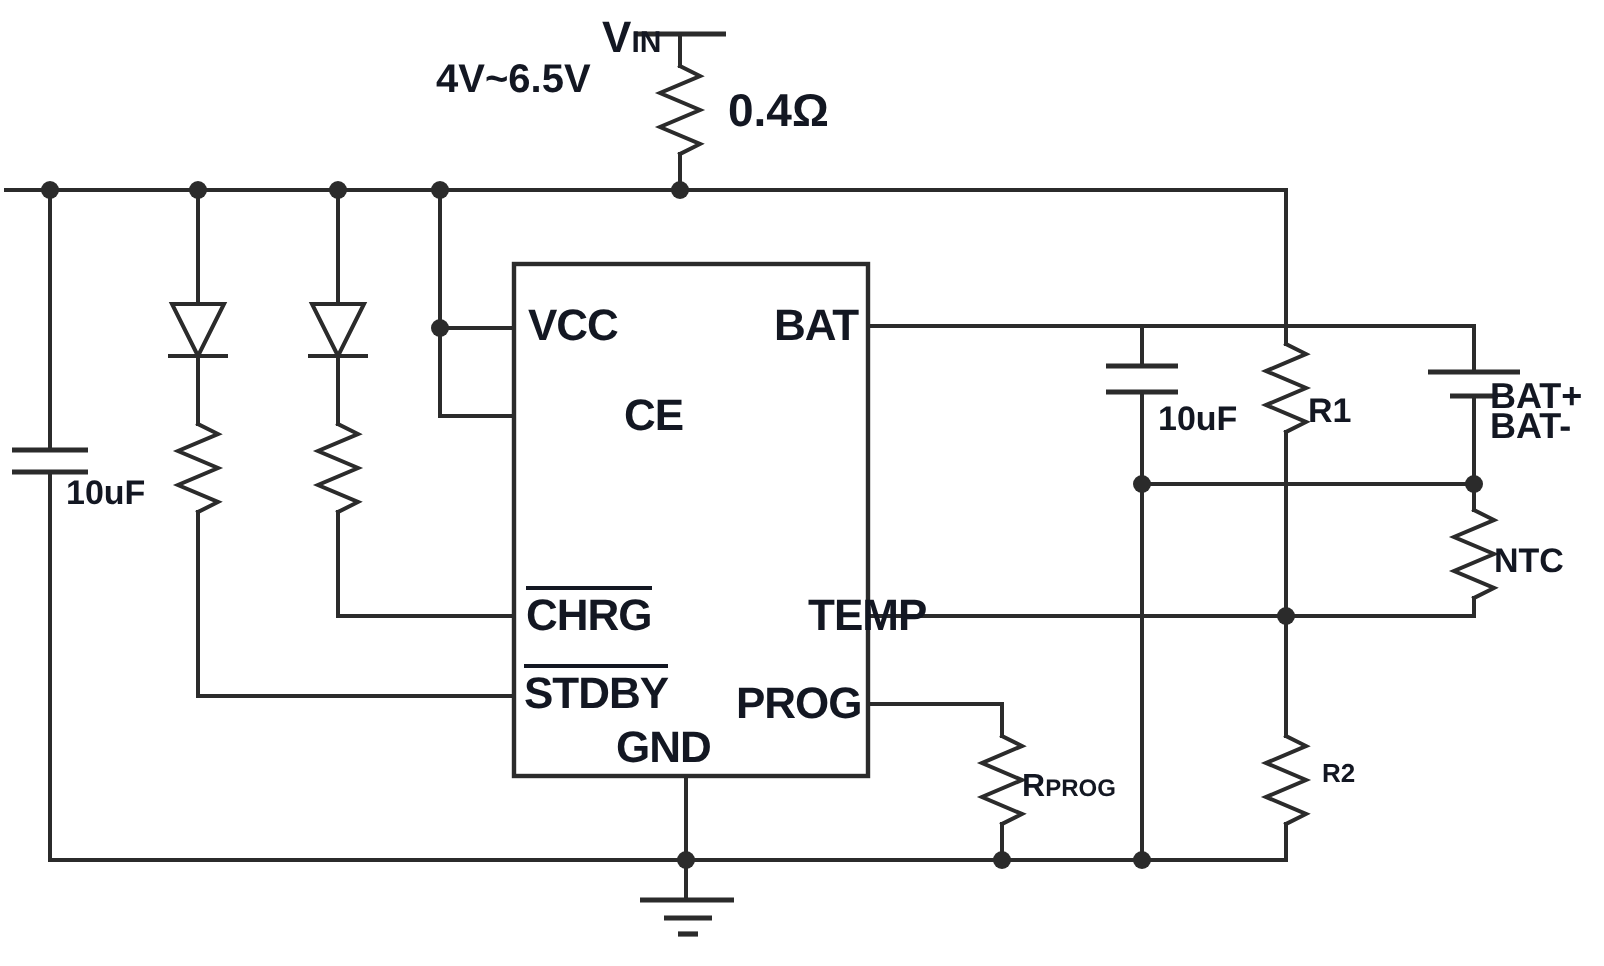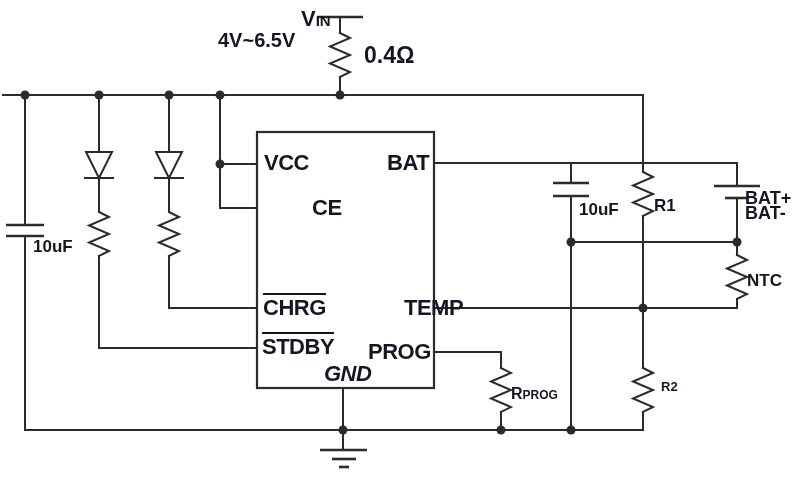--- a/index.html
+++ b/index.html
@@ -126,15 +126,15 @@
   <div class="lbl" style="left:745px;top:166px;font-size:18px;margin-top:23px;">BAT+</div>
   <div class="lbl" style="left:745px;top:204px;font-size:18px;">BAT-</div>
 
   <div class="lbl pin" style="left:264px;top:152px;">VCC</div>
   <div class="lbl pin" style="left:264px;top:197px;margin-left:48px;">CE</div>
   <div class="lbl pin" style="left:263px;top:293px;"><span class="overline">CHRG</span></div>
   <div class="lbl pin" style="left:262px;top:332px;"><span class="overline">STDBY</span></div>
   <div class="lbl pin" style="left:387px;top:152px;">BAT</div>
   <div class="lbl pin" style="left:367px;top:297px;margin-left:37px;">TEMP</div>
   <div class="lbl pin" style="left:368px;top:341px;">PROG</div>
-  <div class="lbl pin" style="left:324px;top:363px;font-style:italic;">GND</div>
+  <div class="lbl pin" style="left:308px;top:363px;">GND</div>
 
 </div>
 
 </body></html>

